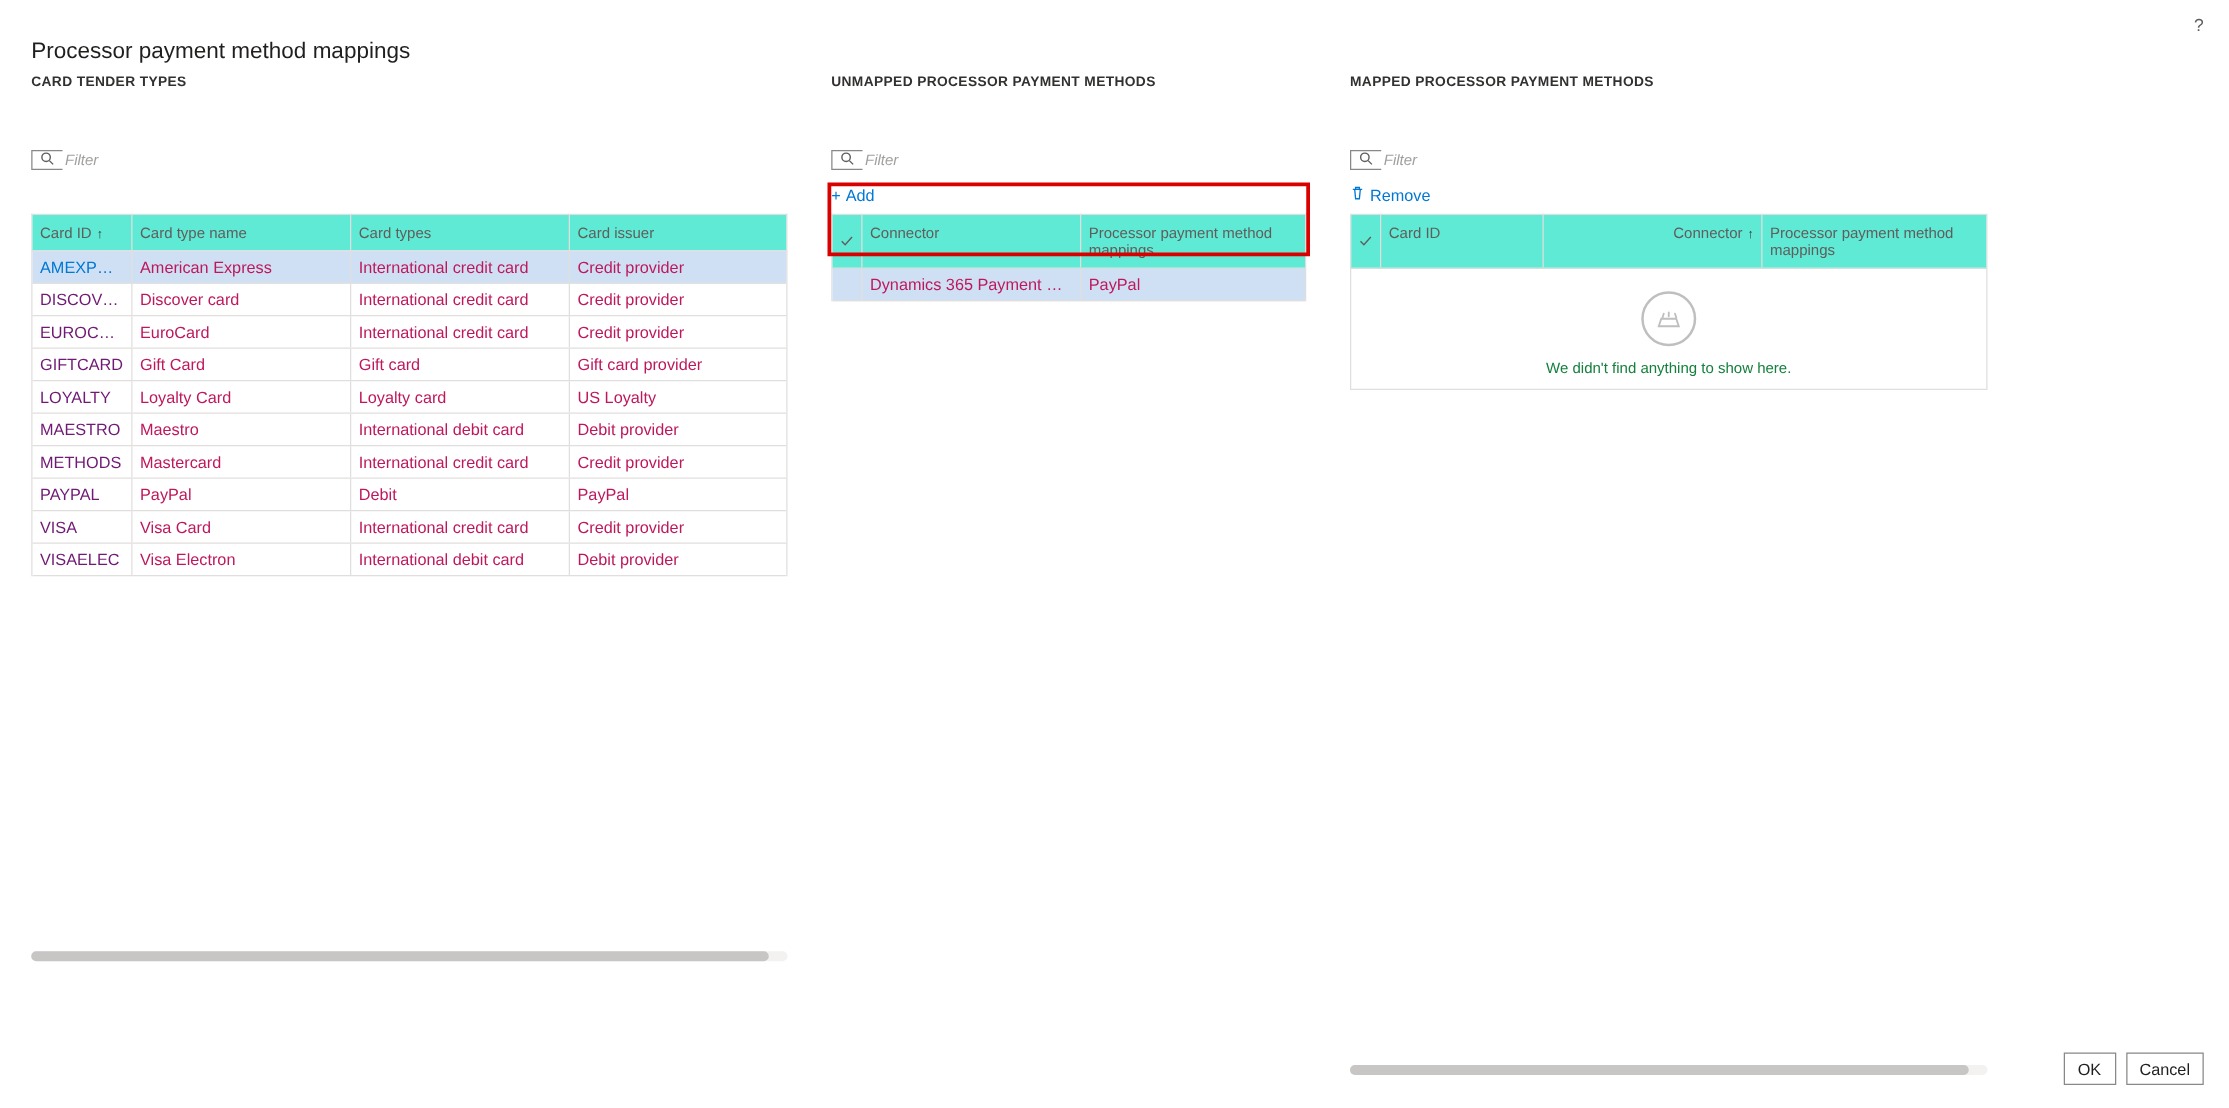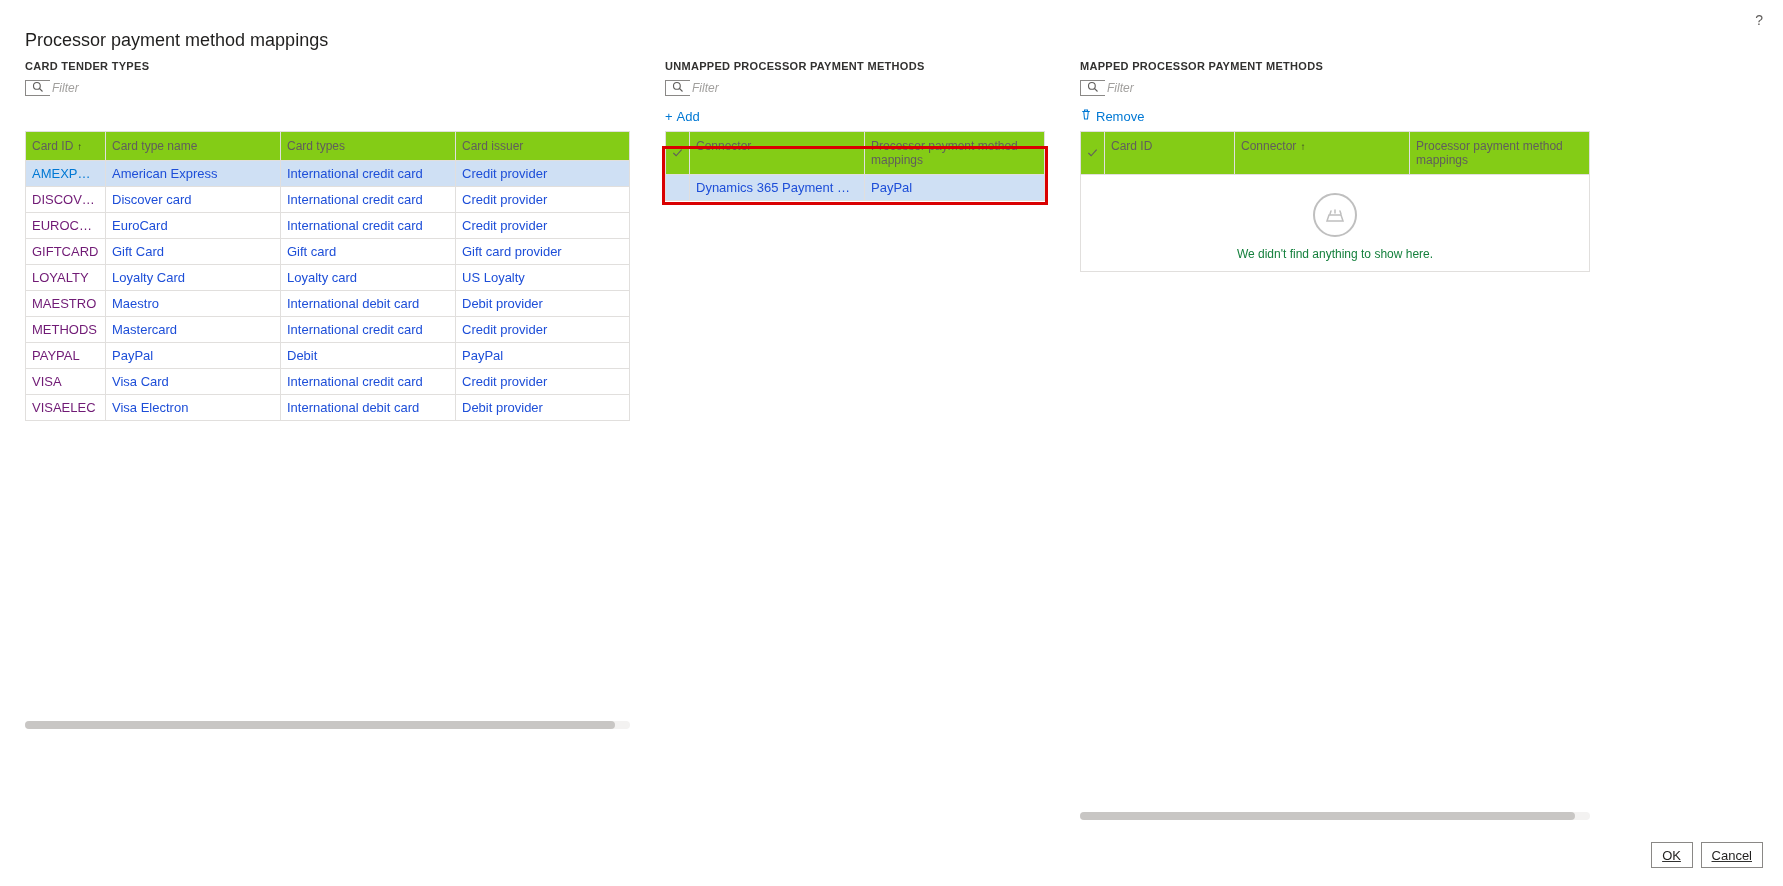--- a/index.html
+++ b/index.html
@@ -52,20 +52,21 @@
   }
   .filter-box {
     width: 170px;
     height: 16px;
     border: 1px solid #8a8886;
     display: flex;
     align-items: center;
     padding: 0 6px;
     gap: 6px;
     margin-bottom: 10px;
+    margin-top: 40px;
   }
   .filter-box .search-icon {
     color: #605e5c;
     font-size: 12px;
   }
   .filter-box input {
     border: none;
     outline: none;
     flex: 1;
     font-size: 12px;
@@ -91,38 +92,38 @@
     font-size: 13px;
     cursor: pointer;
   }
   .action-btn .icon { font-size: 13px; }
   .grid {
     border: 1px solid #e1dfdd;
     border-bottom: none;
   }
   .grid-header {
     display: flex;
-    background: #84cc16;
+    background: #5eead4;
     border-bottom: 1px solid #e1dfdd;
   }
   .grid-header .th {
     padding: 7px 6px;
     font-size: 12px;
     color: #605e5c;
     border-right: 1px solid #e1dfdd;
   }
   .grid-header .th:last-child { border-right: none; }
   .grid-row {
     display: flex;
     border-bottom: 1px solid #e1dfdd;
   }
   .grid-row .td {
     padding: 5px 6px;
     font-size: 13px;
-    color: #1d4ed8;
+    color: #be185d;
     border-right: 1px solid #e1dfdd;
     overflow: hidden;
     white-space: nowrap;
     text-overflow: ellipsis;
   }
   .grid-row .td:last-child { border-right: none; }
   .grid-row.selected { background: #cfe0f4; }
   .grid-row.selected .td.link { color: #0078d4; }
   .td.link { color: #701a75; }
   .checkcol { width: 24px; display:flex; align-items:center; justify-content:center; color:#605e5c; font-size:12px; }
@@ -132,21 +133,21 @@
   .ct-c2{width:175px;}
   .ct-c3{width:175px;}
   .ct-c4{width:173px;}
   
   .um-check{width:24px;}
   .um-c1{width:175px;}
   .um-c2{width:179px;}
   
   .mp-check{width:24px;}
   .mp-c1{width:130px;}
-  .mp-c2{width:175px;}
+  .mp-c2{width:175px;text-align:right;}
   .mp-c3{width:179px;}
   .highlight-box {
     border: 3px solid #d90000;
     position: absolute;
     pointer-events: none;
   }
   .empty-state {
     text-align: center;
     padding: 18px 0 10px 0;
     color: #15803d;
@@ -172,21 +173,20 @@
     position:absolute;top:0;left:0;height:8px;background:#c8c6c4;border-radius:4px;
   }
   .panel.card-tender .hscroll-thumb{width:590px;}
   .panel.mapped .hscroll-thumb{width:495px;}
   .footer {
     position: absolute;
     bottom: 18px;
     right: 20px;
     display: flex;
     gap: 8px;
-    text-decoration: underline;
   }
   .footer button {
     min-width: 42px;
     height: 26px;
     padding: 0 10px;
     background: #fff;
     border: 1px solid #8a8886;
     font-size: 13px;
     color: #201f1e;
     cursor: pointer;

